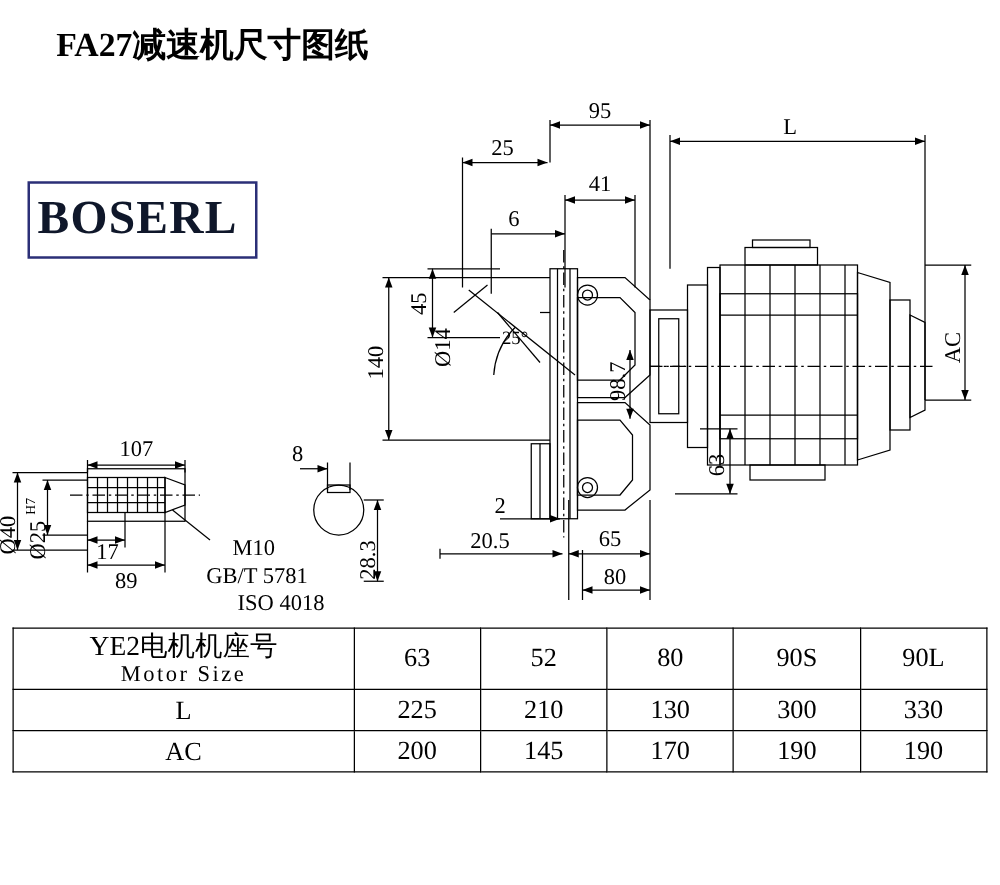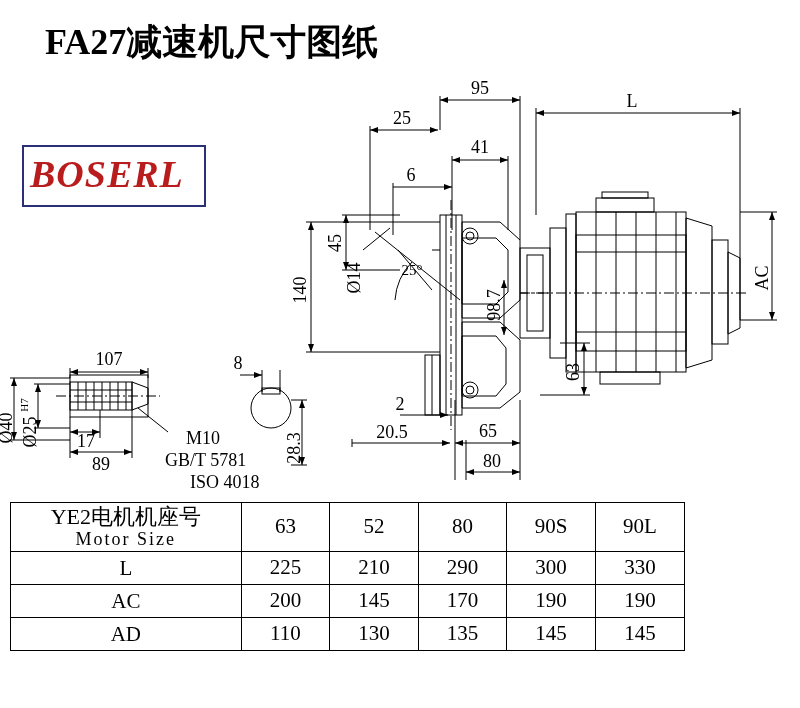--- a/index.html
+++ b/index.html
@@ -8,57 +8,56 @@
     background:#ffffff;
     font-family:"Liberation Serif", serif;
     color:#000;
     position:relative;
     overflow:hidden;
   }
 
   .title{
     position:absolute;
     left:45px; top:18px;
-    font-size:36px;
+    font-size:27px;
     font-weight:bold;
     letter-spacing:0px;
     white-space:nowrap;
   }
 
   
   .logo-box{
     position:absolute;
     left:22px; top:145px;
     width:184px; height:62px;
     border:2px solid #2b2f77;
     box-sizing:border-box;
   }
   .logo-text{
     position:absolute;
     left:30px; top:152px;
     font-size:38px;
     font-weight:bold;
-    color:#b91c1c;
+    color:#0f172a;
     letter-spacing:1px;
     font-family:"Liberation Serif", serif;
-    font-style:italic;
   }
 
   
   .drawing{
     position:absolute;
     left:0; top:0;
     width:800px; height:500px;
   }
 
   
   .spec-table{
     position:absolute;
     left:10px; top:502px;
-    width:675px;
+    width:780px;
     border-collapse:collapse;
     font-size:21px;
     font-family:"Liberation Serif", serif;
   }
   .spec-table td{
     border:1px solid #000;
     text-align:center;
     height:30px;
     padding:1px 2px;
   }
@@ -317,34 +316,26 @@
       <td class="val">63</td>
       <td class="val">52</td>
       <td class="val">80</td>
       <td class="val">90S</td>
       <td class="val">90L</td>
     </tr>
     <tr>
       <td class="head-col">L</td>
       <td class="val">225</td>
       <td class="val">210</td>
-      <td class="val">290</td>
+      <td class="val">130</td>
       <td class="val">300</td>
       <td class="val">330</td>
     </tr>
     <tr>
       <td class="head-col">AC</td>
       <td class="val">200</td>
       <td class="val">145</td>
       <td class="val">170</td>
       <td class="val">190</td>
       <td class="val">190</td>
     </tr>
-    <tr>
-      <td class="head-col">AD</td>
-      <td class="val">110</td>
-      <td class="val">130</td>
-      <td class="val">135</td>
-      <td class="val">145</td>
-      <td class="val">145</td>
-    </tr>
   </tbody>
 </table>
 
 </body></html>

